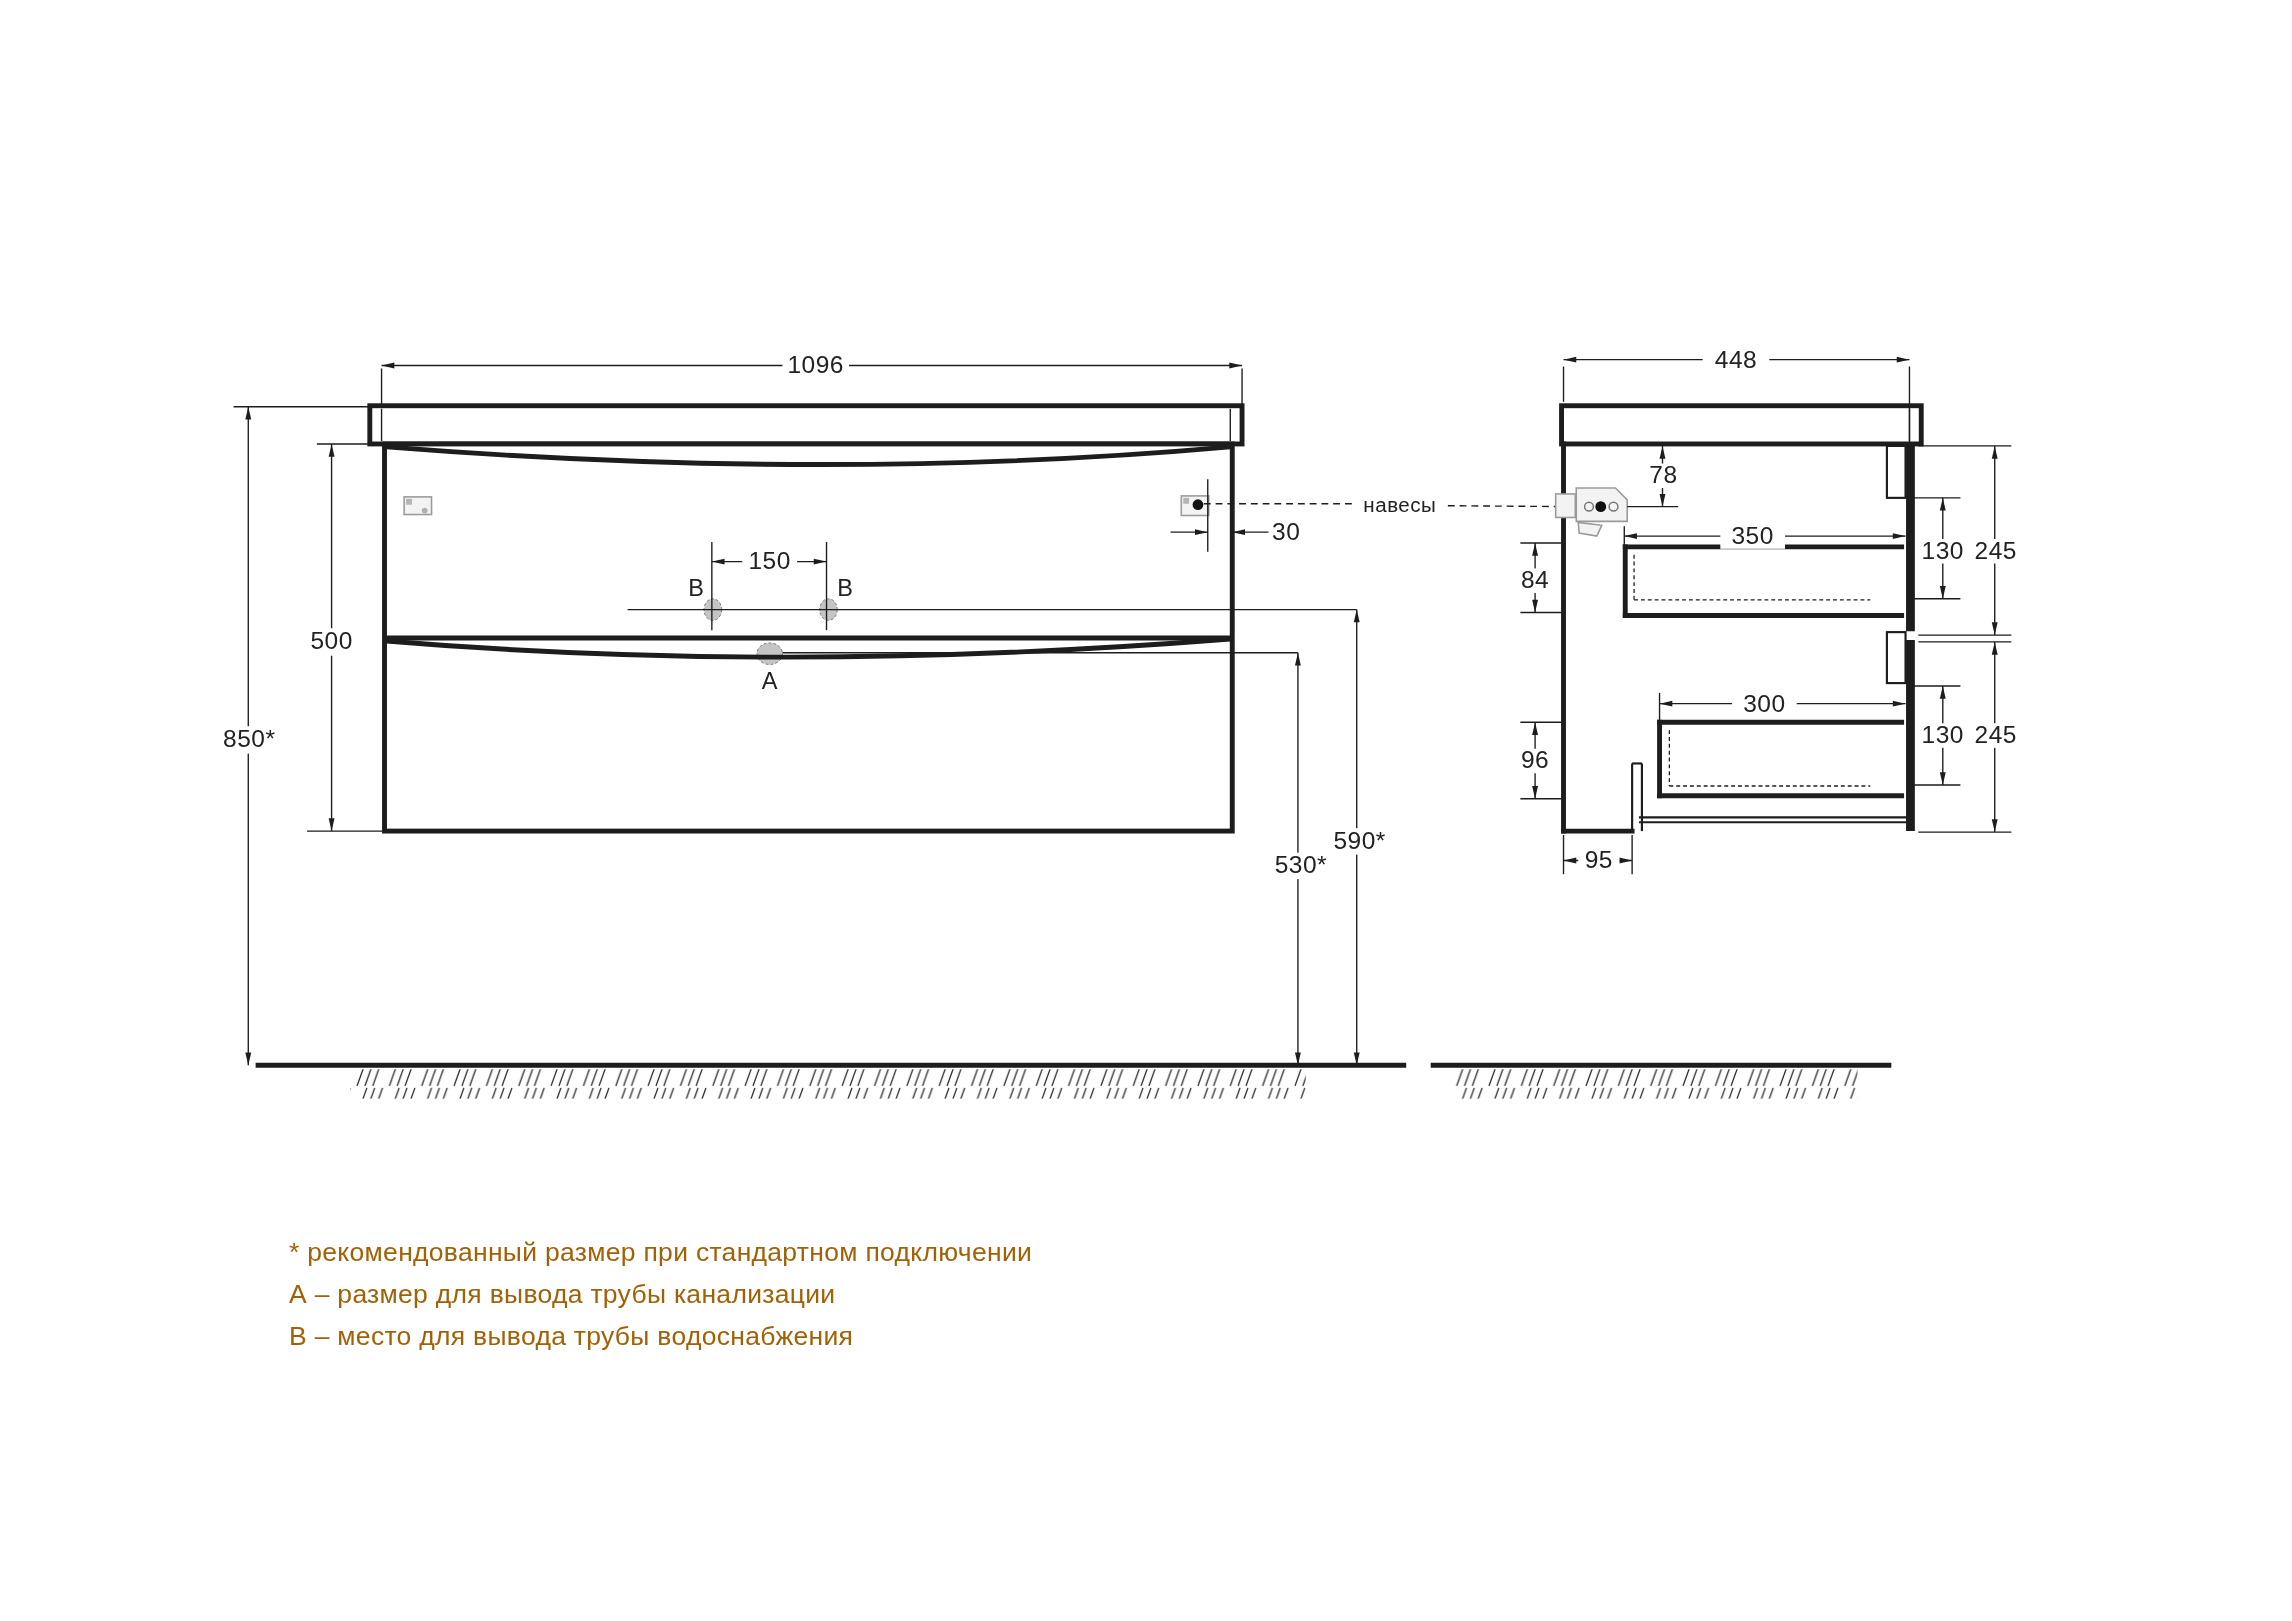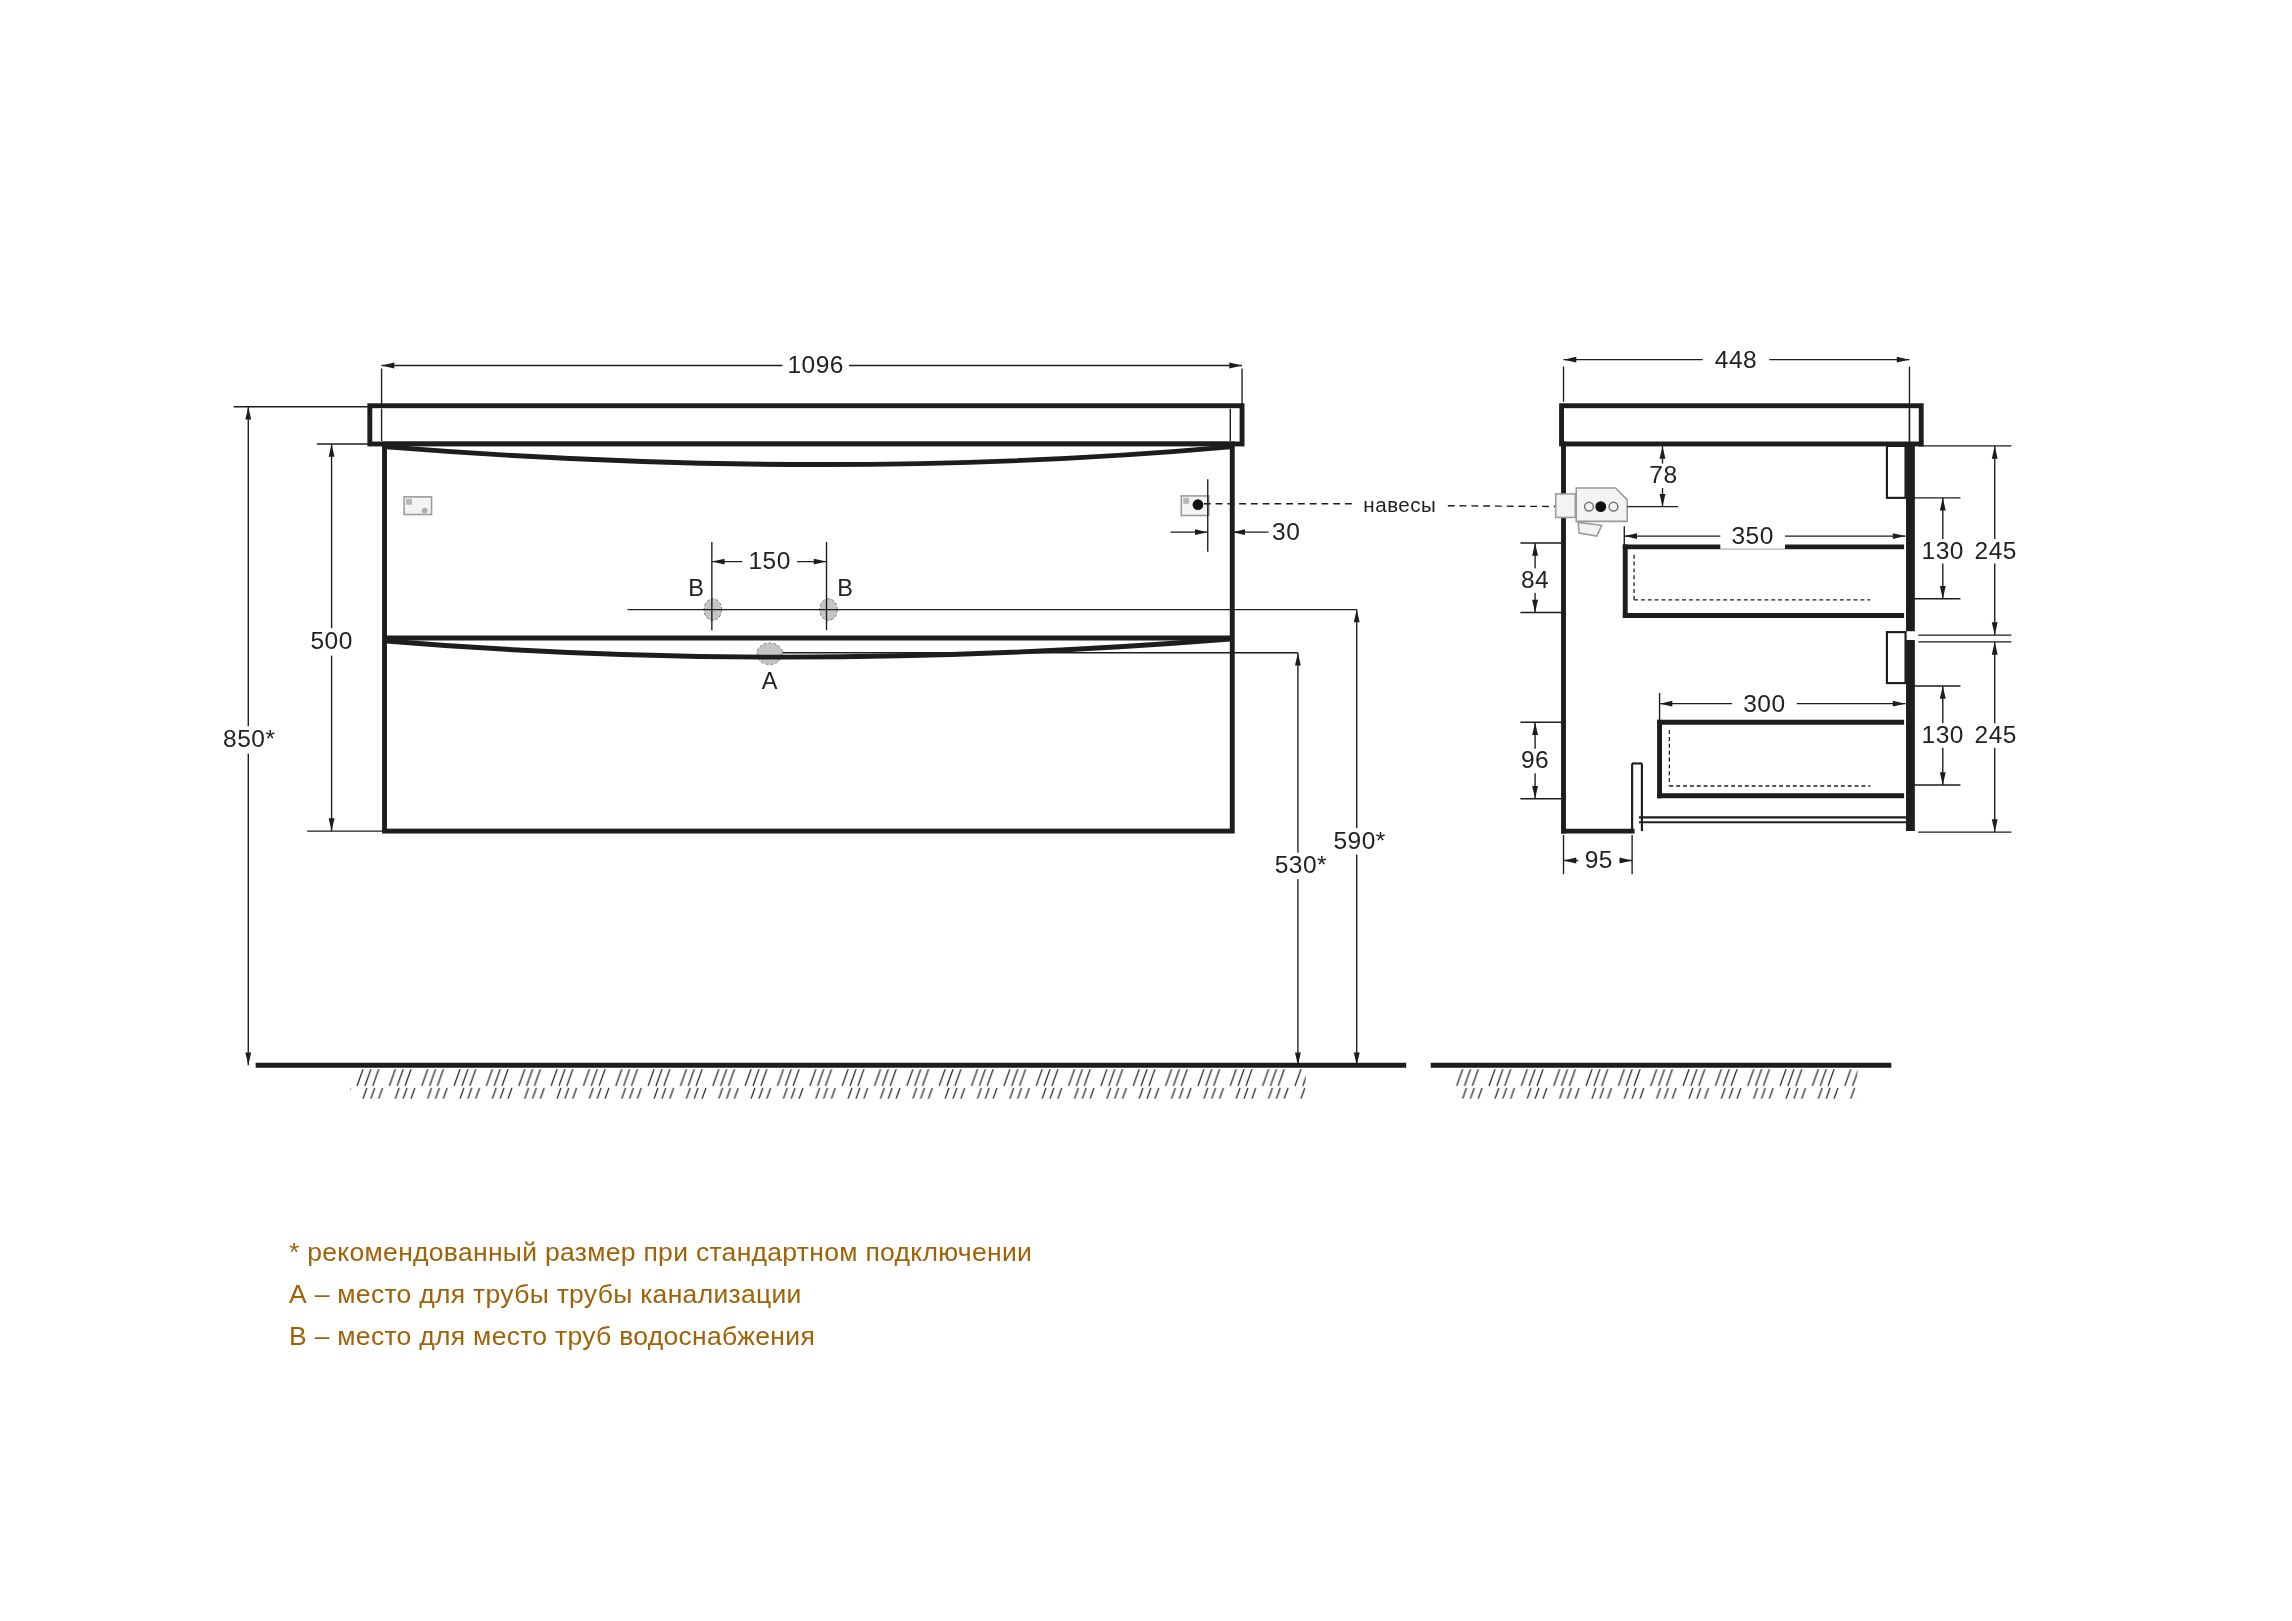--- a/index.html
+++ b/index.html
@@ -237,16 +237,16 @@
     <rect class="tbg" x="1959" y="738" width="46" height="25"></rect>
     <text x="1982" y="758">130</text>
 
     <rect class="tbg" x="2008" y="738" width="55" height="25"></rect>
     <text x="2036" y="758">245</text>
   </g>
 </svg>
 
 <div class="legend">
   <div>* рекомендованный размер при стандартном подключении</div>
-  <div>А – место для трубы трубы канализации</div>
-  <div>В – место для место труб водоснабжения</div>
+  <div>А – размер для вывода трубы канализации</div>
+  <div>В – место для вывода трубы водоснабжения</div>
 </div>
 
 
 </body></html>

